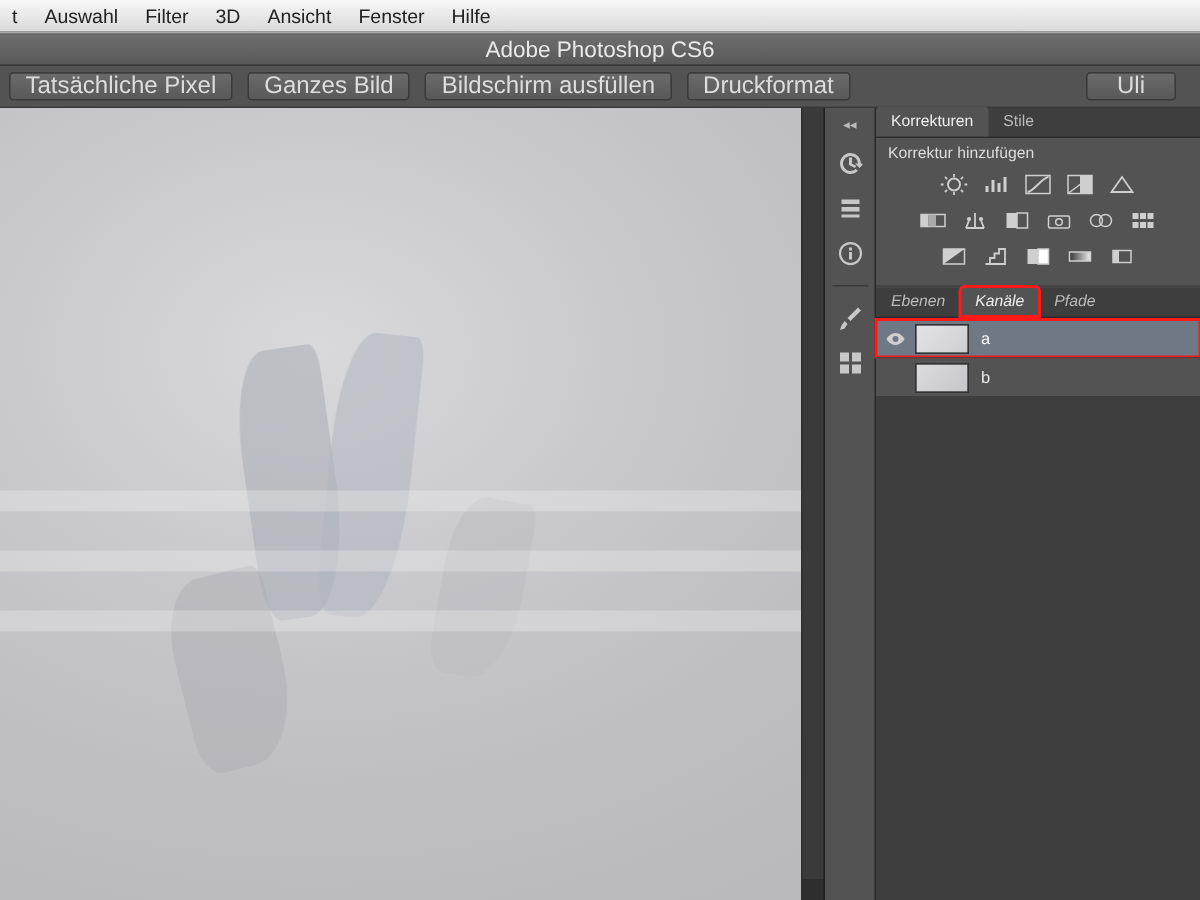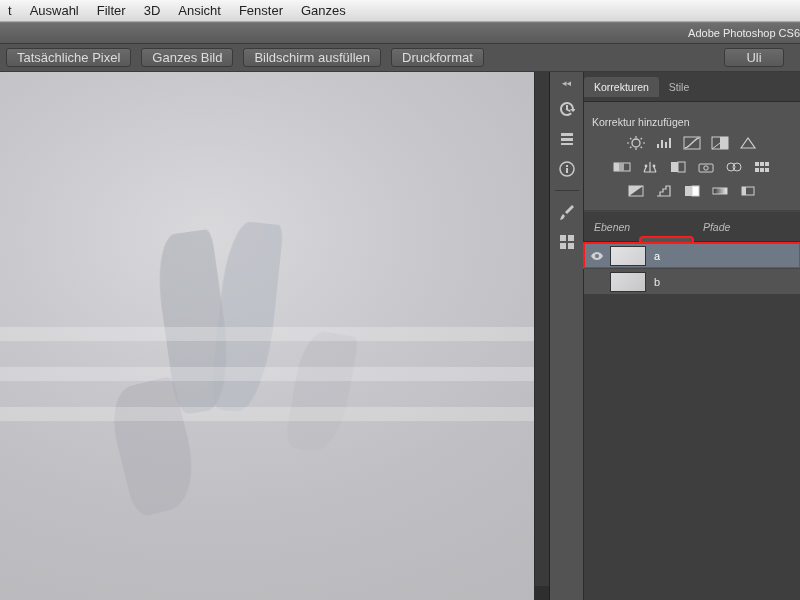--- a/index.html
+++ b/index.html
@@ -3,25 +3,25 @@
 <meta charset="utf-8">
 <style>
   * { box-sizing: border-box; margin: 0; padding: 0; font-family: "Helvetica Neue", Arial, sans-serif; }
   body { width: 800px; height: 600px; overflow: hidden; background: #3a3a3a; position: relative; }
 
   
   .menubar { height: 22px; background: linear-gradient(#f7f7f7, #d9d9d9); display: flex; align-items: center; padding: 0 8px; font-size: 13px; color: #222; border-bottom: 1px solid #aaa; }
   .menubar span { margin-right: 18px; cursor: default; }
 
   
-  .titlebar { height: 22px; background: linear-gradient(#6e6e6e, #595959); color: #eaeaea; font-size: 11px; display: flex; align-items: center; justify-content: flex-end; border-top: 1px solid #7a7a7a; border-bottom: 1px solid #3a3a3a; }
+  .titlebar { height: 22px; background: linear-gradient(#6e6e6e, #595959); color: #eaeaea; font-size: 15px; display: flex; align-items: center; justify-content: center; border-top: 1px solid #7a7a7a; border-bottom: 1px solid #3a3a3a; }
 
   
   .optionsbar { height: 28px; background: #535353; display: flex; align-items: center; padding: 0 6px; border-bottom: 1px solid #3a3a3a; }
-  .btn { background: linear-gradient(#6a6a6a, #595959); border: 1px solid #3a3a3a; border-radius: 3px; color: #ddd; font-size: 13px; height: 19px; padding: 0 10px; margin-right: 10px; display: inline-flex; align-items: center; cursor: pointer; }
+  .btn { background: linear-gradient(#6a6a6a, #595959); border: 1px solid #3a3a3a; border-radius: 3px; color: #ddd; font-size: 16px; height: 19px; padding: 0 10px; margin-right: 10px; display: inline-flex; align-items: center; cursor: pointer; }
   .spacer { flex: 1; }
 
   
   .workarea { position: absolute; top: 72px; left: 0; right: 0; bottom: 0; display: flex; }
   .canvas-wrap { flex: 1; background: #2e2e2e; position: relative; overflow: hidden; border-right: 1px solid #1f1f1f; }
   .canvas { position: absolute; top: 0; left: -6px; width: 540px; height: 540px; background: radial-gradient(120% 90% at 40% 30%, #d9d9dc 0%, #c8c8cc 35%, #bfbfc3 60%, #b7b7ba 100%); }
   
   .flag { position: absolute; background: #b8b8bf; opacity: 0.55; border-radius: 40% 10% 50% 20%; filter: blur(0.5px); }
   .f1 { left: 170px; top: 160px; width: 60px; height: 180px; transform: rotate(-8deg); background:#a9adb5; }
   .f2 { left: 225px; top: 150px; width: 55px; height: 190px; transform: rotate(6deg); background:#b1b6be; }
@@ -33,26 +33,26 @@
   
   .toolstrip { width: 34px; background: #535353; display: flex; flex-direction: column; align-items: center; padding-top: 6px; border-right: 1px solid #2b2b2b; }
   .toolstrip .collapse { width: 100%; height: 10px; display:flex; justify-content:center; align-items:center; color:#bbb; font-size:9px; margin-bottom:6px; }
   .tool { width: 24px; height: 24px; margin: 3px 0; display:flex; align-items:center; justify-content:center; color:#ccc; border-radius:2px; cursor:pointer; }
   .tool svg { width:16px; height:16px; fill:#c8c8c8; }
   .tool-sep { width:24px; height:1px; background:#3a3a3a; margin:6px 0; }
 
   
   .panels { width: 216px; background: #454545; display: flex; flex-direction: column; }
 
-  .panel-tabs { display:flex; background:#3e3e3e; height:30px; align-items:center; border-bottom:1px solid #2b2b2b; position:relative; }
+  .panel-tabs { display:flex; background:#3e3e3e; height:20px; align-items:flex-end; border-bottom:1px solid #2b2b2b; position:relative; }
   .tab { font-size:10.5px; color:#bbb; padding:4px 10px 4px; cursor:pointer; }
   .tab.active { background:#535353; color:#eee; border-top-left-radius:3px; border-top-right-radius:3px; }
   .tab.highlight { outline: 2px solid #ff1a1a; outline-offset: -1px; margin-top: 41px; }
 
-  .panel-body { background:#535353; padding:14px 8px 10px; }
+  .panel-body { background:#535353; padding:4px 8px 10px; }
 
   .adj-title { font-size:10.5px; color:#ddd; margin-bottom:6px; }
   .adj-grid { display:flex; flex-direction:column; gap:6px; align-items:center; }
   .adj-row { display:flex; gap:6px; justify-content:center; }
   .adj-icon { width:22px; height:18px; display:flex; align-items:center; justify-content:center; cursor:pointer; }
   .adj-icon svg { width:18px; height:14px; fill:#cfcfcf; }
 
   
   .chan-list { background:#535353; }
   .chan-row { display:flex; align-items:center; height:26px; padding:0 4px; border-top:1px solid #474747; position:relative; }
@@ -74,21 +74,21 @@
 </head>
 <body>
 
 <div class="menubar">
   <span>t</span>
   <span>Auswahl</span>
   <span>Filter</span>
   <span>3D</span>
   <span>Ansicht</span>
   <span>Fenster</span>
-  <span>Ganzes</span>
+  <span>Hilfe</span>
 </div>
 
 <div class="titlebar">
   <span>Adobe Photoshop CS6</span>
 </div>
 
 <div class="optionsbar">
   <div class="btn">Tatsächliche Pixel</div>
   <div class="btn">Ganzes Bild</div>
   <div class="btn">Bildschirm ausfüllen</div>

